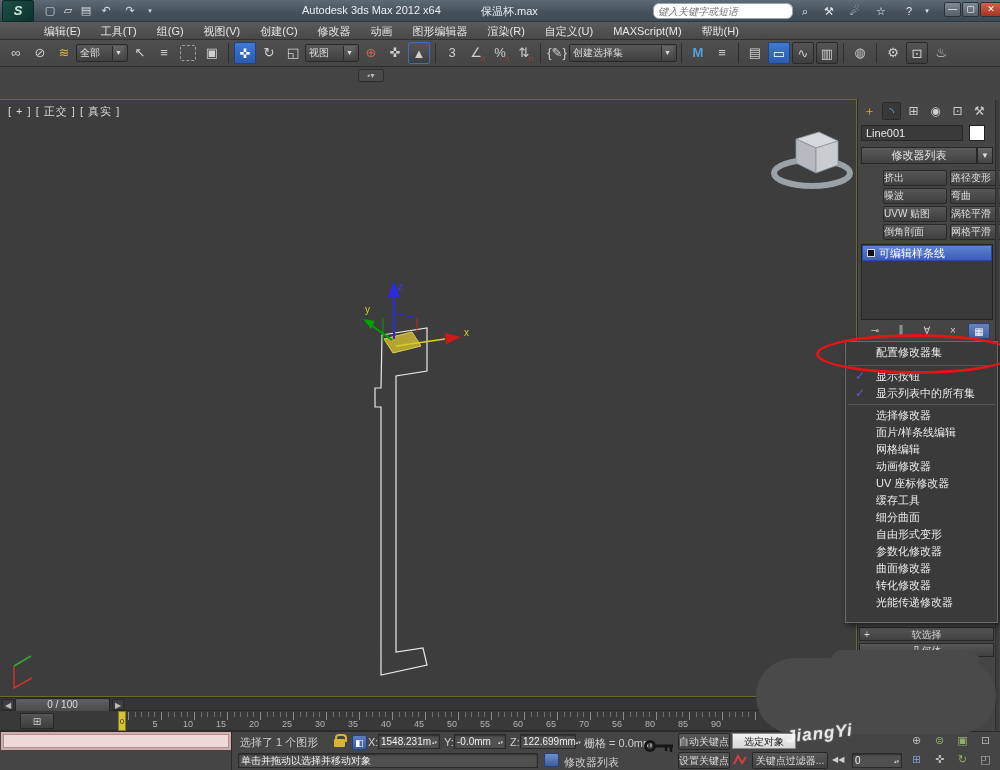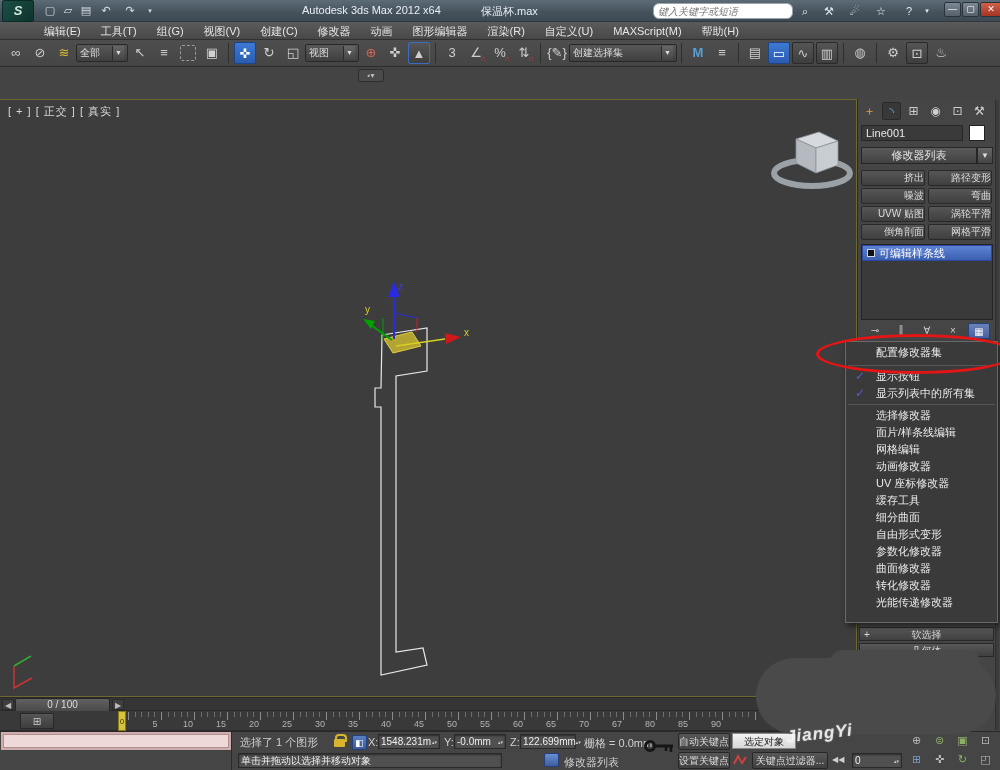--- a/index.html
+++ b/index.html
@@ -68,21 +68,21 @@
   .cp-tab { width:19px; height:18px; text-align:center; line-height:18px; font-size:12px; color:#cfcfcf; border-radius:2px; }
   .cp-tab.pressed { background:#383838; border:1px solid #2a2a2a; }
   #objname { left:861px; top:125px; width:102px; height:16px; background:#3a3a3a; border:1px solid #262626;
     color:#e8e8e8; font-size:11px; padding:0 4px; line-height:14px; }
   #objcolor { left:969px; top:125px; width:16px; height:16px; background:#fff; border:1px solid #222; }
   #modlist { left:861px; top:147px; width:116px; height:17px; background:linear-gradient(#5a5a5a,#424242);
     border:1px solid #262626; color:#e4e4e4; font-size:11px; padding:0 4px; line-height:15px;text-align:center; }
   #modlist-arrow { left:977px; top:147px; width:16px; height:17px; background:linear-gradient(#666,#454545);
     border:1px solid #262626; color:#ddd; font-size:8px; text-align:center; line-height:16px; }
   .modbtn { position:absolute; width:64px; height:16px; background:linear-gradient(#565656,#3f3f3f);
-    border:1px solid #282828; color:#dcdcdc; font-size:10px; text-align:right; line-height:14px; border-radius:2px; }
+    border:1px solid #282828; color:#dcdcdc; font-size:10px; text-align:left; line-height:14px; border-radius:2px;margin-left:22px; }
   #stackbox { left:861px; top:244px; width:132px; height:76px; background:#3a3a3a; border:1px solid #242424; }
   #stackrow { left:862px; top:245px; width:130px; height:16px;
     background:linear-gradient(#5d82d6,#3c5fae); color:#fff; font-size:11px; line-height:15px;
     display:flex; align-items:center; border:1px solid #2a48a0; }
   #stackrow .sq { width:8px; height:8px; background:#111; border:1px solid #cfd6e8; margin:0 4px; flex:none; }
   .stkbtn { position:absolute; top:323px; width:22px; height:16px; text-align:center; line-height:15px;
     font-size:10px; color:#cfcfcf; }
   .stkbtn.pressed { background:linear-gradient(#6a82b8,#46619e); border:1px solid #24407e; color:#fff; border-radius:2px; }
   .rollout { position:absolute; left:859px; width:135px; height:14px; background:linear-gradient(#585858,#404040);
     border:1px solid #282828; color:#d8d8d8; font-size:10px; text-align:center; line-height:13px; }
@@ -358,21 +358,21 @@
   <span class="tick-label" style="left:287px">25</span>
   <span class="tick-label" style="left:320px">30</span>
   <span class="tick-label" style="left:353px">35</span>
   <span class="tick-label" style="left:386px">40</span>
   <span class="tick-label" style="left:419px">45</span>
   <span class="tick-label" style="left:452px">50</span>
   <span class="tick-label" style="left:485px">55</span>
   <span class="tick-label" style="left:518px">60</span>
   <span class="tick-label" style="left:551px">65</span>
   <span class="tick-label" style="left:584px">70</span>
-  <span class="tick-label" style="left:617px">67</span>
+  <span class="tick-label" style="left:617px">56</span>
   <span class="tick-label" style="left:650px">80</span>
   <span class="tick-label" style="left:683px">85</span>
   <span class="tick-label" style="left:716px">90</span>
 
   <div class="abs" id="statusbar"></div>
   <div class="abs" id="listener"></div>
   <div class="abs" id="listen-pink"></div>
   <div class="abs" id="listen-pink-field"></div>
 
   <span class="stat-label" style="left:240px;top:735px">选择了 1 个图形</span>
@@ -388,21 +388,21 @@
     <span>-0.0mm</span>
       <span class="spin">▴▾</span>
   </div>
   <span class="stat-label" style="left:510px;top:736px">Z:</span>
   <div class="stat-field" style="left:520px;top:734px;width:56px">
     <span>122.699mm</span>
       <span class="spin">▴▾</span>
   </div>
   <span class="stat-label" style="left:584px;top:736px">栅格 = 0.0mm</span>
 
-  <div class="stat-field" style="left:238px;top:753px;width:264px">
+  <div class="stat-field" style="left:238px;top:753px;width:300px">
     <span>单击并拖动以选择并移动对象</span>
   </div>
   <span class="abs" style="left:544px;top:753px;width:15px;height:14px;background:linear-gradient(#6a90d0,#3c5c9e);border:1px solid #24407e;border-radius:2px"></span>
   <span class="stat-label" style="left:564px;top:755px">修改器列表</span>
 
   <svg class="abs" style="left:644px;top:738px" width="30" height="16">
     <circle cx="6" cy="8" r="4.5" fill="none" stroke="#161616" stroke-width="3"></circle>
     <line x1="10" y1="8" x2="29" y2="8" stroke="#161616" stroke-width="3"></line>
     <line x1="22" y1="8" x2="22" y2="13" stroke="#161616" stroke-width="2.5"></line>
     <line x1="27" y1="8" x2="27" y2="14" stroke="#161616" stroke-width="2.5"></line>

